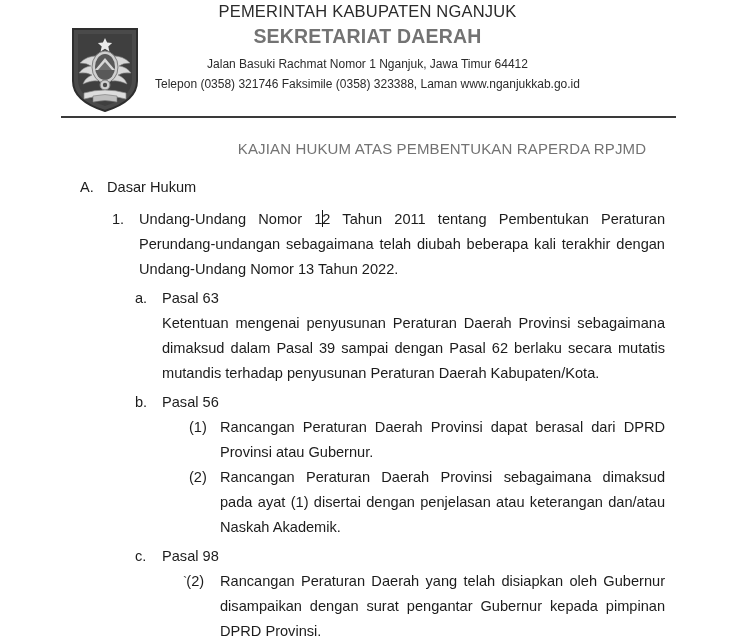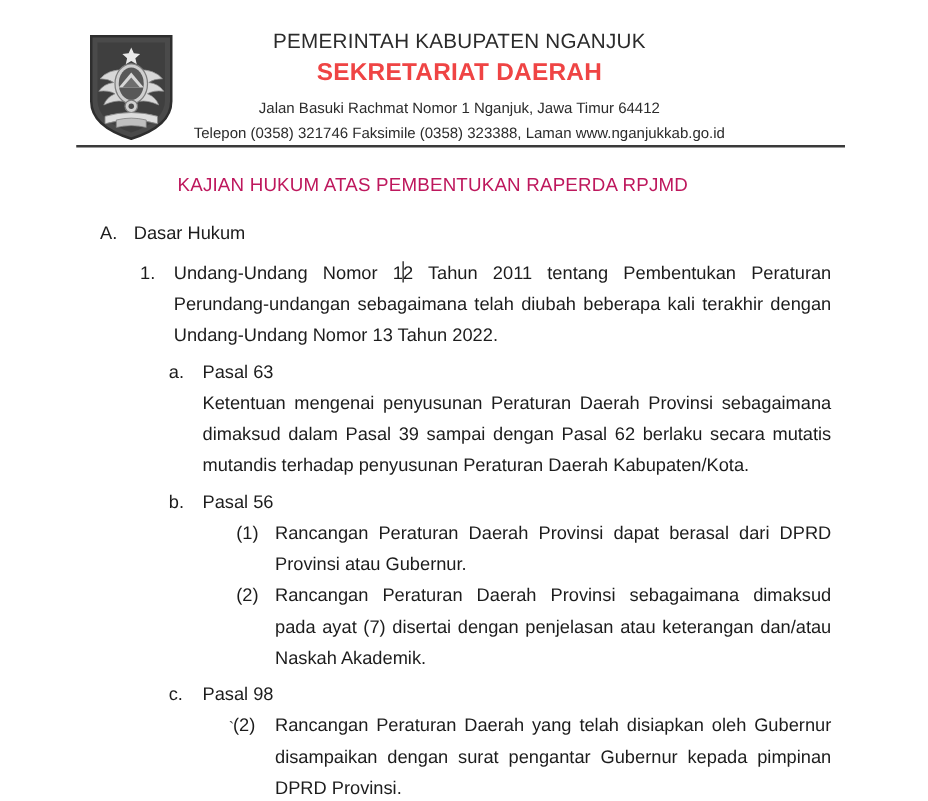--- a/index.html
+++ b/index.html
@@ -14,21 +14,20 @@
     position: relative;
     overflow: hidden;
     font-family: "Liberation Sans", sans-serif;
     color: #1a1a1a;
     -webkit-font-smoothing: antialiased;
   }
 
   
   .letterhead {
     position: relative;
-    padding-top: 22px;
     height: 96px;
     box-sizing: border-box;
     margin-left: 13px;
   }
   .crest {
     position: absolute;
     left: 54px;
     top: 23px;
     width: 76px;
     height: 92px;
@@ -44,21 +43,21 @@
     font-size: 16.5px;
     letter-spacing: 0.2px;
     line-height: 1.35;
     color: #2b2b2b;
   }
   .org-line-2 {
     font-size: 19.5px;
     font-weight: bold;
     letter-spacing: 0.2px;
     line-height: 1.35;
-    color: #ef4444;
+    color: #737373;
     margin-top: 1px;
   }
   .addr-line {
     font-size: 12px;
     line-height: 1.5;
     color: #2b2b2b;
     margin-top: 5px;
   }
   .addr-line.second { margin-top: 2px; }
 
@@ -75,23 +74,24 @@
   .doc-body {
     position: absolute;
     left: 0;
     top: 128px;
     right: 0;
   }
 
   .doc-title {
     font-size: 15px;
     letter-spacing: 0.15px;
-    color: #be185d;
+    color: #737373;
     margin-left: 142px;
     margin-top: 12px;
+    text-align: center;
   }
 
   
   .row {
     display: flex;
     align-items: flex-start;
   }
   .marker {
     flex: 0 0 auto;
     text-align: left;
@@ -227,21 +227,21 @@
       <div class="row level-num">
         <div class="marker para plain">(1)</div>
         <div class="content">
           <div class="para">Rancangan Peraturan Daerah Provinsi dapat berasal dari DPRD Provinsi atau Gubernur.</div>
         </div>
       </div>
 
       <div class="row level-num">
         <div class="marker para plain">(2)</div>
         <div class="content">
-          <div class="para">Rancangan Peraturan Daerah Provinsi sebagaimana dimaksud pada ayat (7) disertai dengan penjelasan atau keterangan dan/atau Naskah Akademik.</div>
+          <div class="para">Rancangan Peraturan Daerah Provinsi sebagaimana dimaksud pada ayat (1) disertai dengan penjelasan atau keterangan dan/atau Naskah Akademik.</div>
         </div>
       </div>
     </div>
   </div>
 
   <div class="row level-ltr">
     <div class="marker para plain">c.</div>
     <div class="content">
       <div class="para plain head">Pasal 98</div>
 

